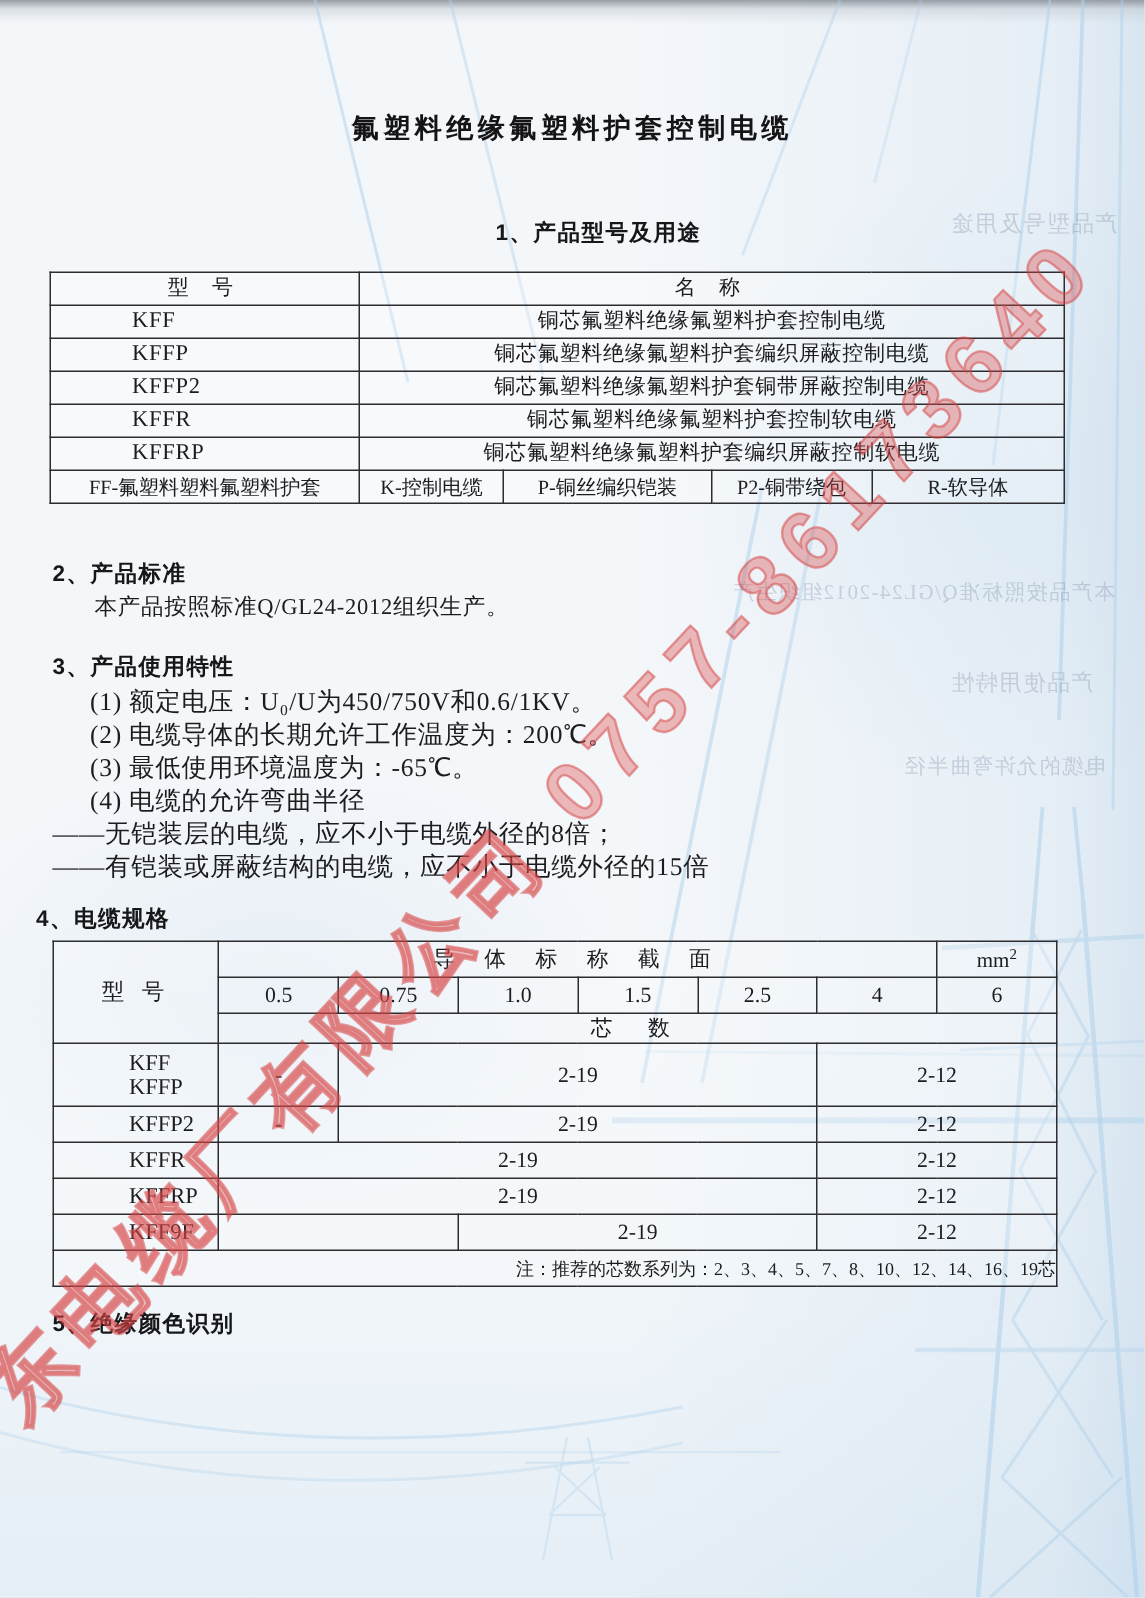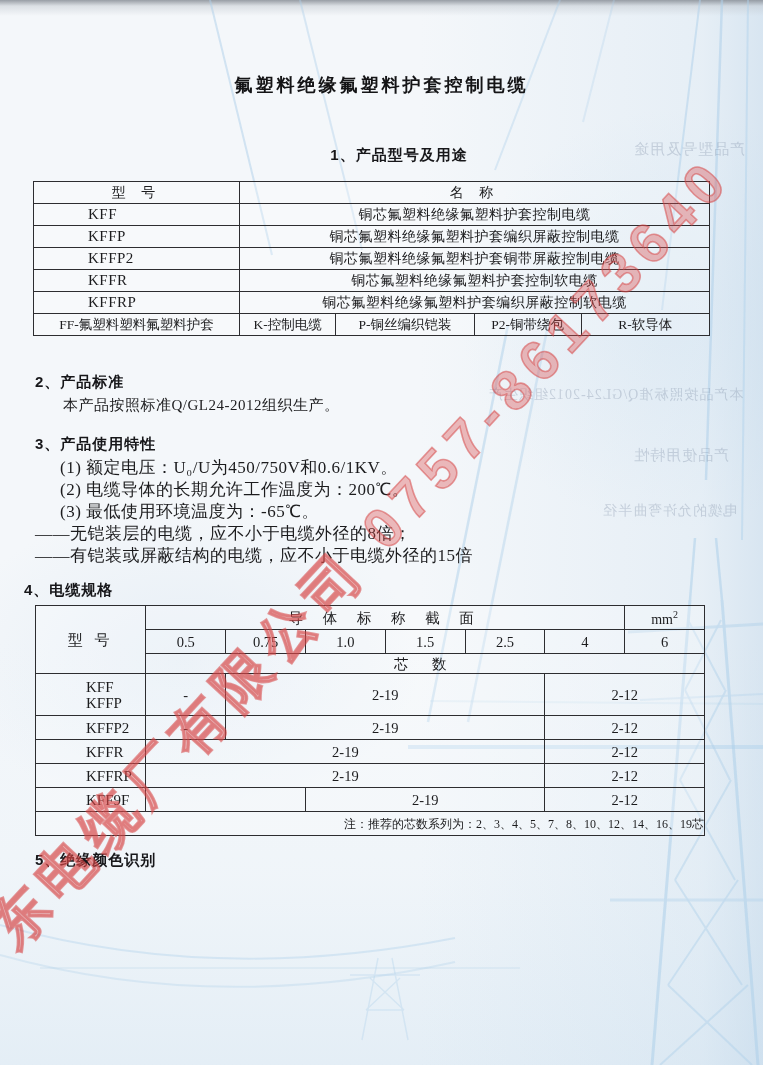--- a/index.html
+++ b/index.html
@@ -176,20 +176,21 @@
       </table>
 
     <div class="sec-head h2">2、产品标准</div>
     <div class="bodyline">本产品按照标准Q/GL24-2012组织生产。</div>
 
     <div class="sec-head h3">3、产品使用特性</div>
     <div class="list3">
       <div class="num">(1) 额定电压：U₀/U为450/750V和0.6/1KV。</div>
       <div class="num">(2) 电缆导体的长期允许工作温度为：200℃。</div>
       <div class="num">(3) 最低使用环境温度为：-65℃。</div>
+      <div class="num">(4) 电缆的允许弯曲半径</div>
       <div class="dash">——无铠装层的电缆，应不小于电缆外径的8倍；</div>
       <div class="dash">——有铠装或屏蔽结构的电缆，应不小于电缆外径的15倍</div>
     </div>
 
     <div class="sec-head h4">4、电缆规格</div>
 
     <table class="t2">
       <colgroup>
         <col style="width:16.5%">
           <col style="width:11.93%">

